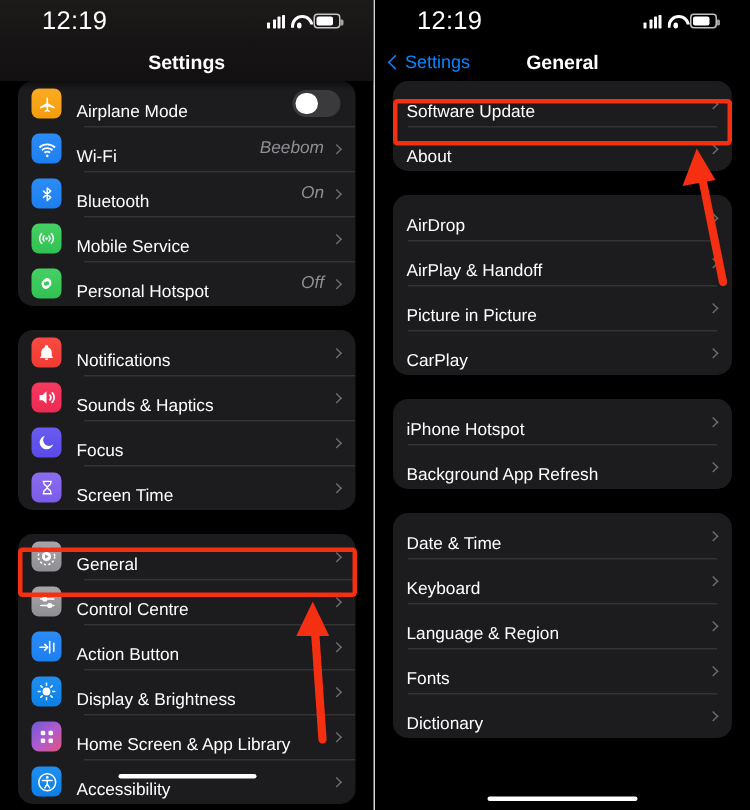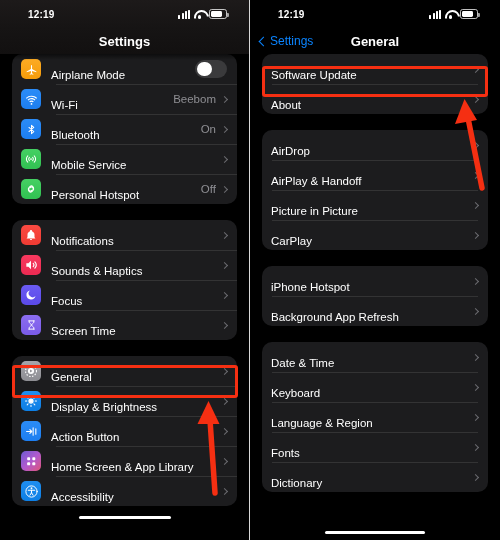--- a/index.html
+++ b/index.html
@@ -13,21 +13,21 @@
   .phone { width:250px; height:540px; position:relative; background:#000; overflow:hidden; }
   .phone.left  { border-right:1px solid #d8d8d8; }
 
   
   .statusbar {
     height:28px; display:flex; align-items:center;
     justify-content:space-between; padding:0 22px 0 28px;
     position:relative; z-index:5;
   }
   .phone.left .statusbar { background:linear-gradient(180deg,#1d1a1a 0%,#161414 100%); }
-  .sb-time { color:#fff; font-size:10px; font-weight:bold; letter-spacing:.2px; }
+  .sb-time { color:#fff; font-size:17px; font-weight:normal; letter-spacing:.2px; }
   .sb-right { display:flex; align-items:center; gap:4px; }
   .bars { display:flex; align-items:flex-end; gap:1.2px; height:9px; }
   .bars i { width:2px; background:#fff; border-radius:.5px; display:block; }
   .bars i:nth-child(1){height:3.5px;} .bars i:nth-child(2){height:5.5px;}
   .bars i:nth-child(3){height:7.5px;} .bars i:nth-child(4){height:9px;}
   .wifi { width:11px; height:9px; position:relative; }
   .wifi::after {
     content:""; position:absolute; left:0; top:0; width:11px; height:11px;
     border:2px solid #fff; border-radius:50%;
     clip-path:polygon(0 0,100% 0,100% 46%,50% 46%,50% 60%,0 60%);
@@ -68,21 +68,21 @@
          position:relative; cursor:pointer; }
   .row + .row::before {
     content:""; position:absolute; left:44px; right:0; top:0; height:.6px;
     background:rgba(255,255,255,.10);
   }
   .group.noicon .row + .row::before { left:10px; right:10px; }
   .ico { width:20px; height:20px; border-radius:5px; flex:0 0 20px;
          margin-right:10px; display:flex; align-items:center;
          justify-content:center; color:#fff; font-size:11px; line-height:1; }
   .label { color:#fff; font-size:11.5px; flex:1; white-space:nowrap;margin-top:12px; }
-  .value { color:#8e8e93; font-size:11.5px; margin-right:6px; }
+  .value { color:#8e8e93; font-size:11.5px; margin-right:6px;font-style:italic; }
   .chev { width:5px; height:5px; border-top:1.3px solid #6b6b70;
           border-right:1.3px solid #6b6b70; transform:rotate(45deg); flex:0 0 5px; }
   .toggle { width:32px; height:18px; border-radius:9px; background:#3a3a3c;
             position:relative; flex:0 0 32px; cursor:pointer; }
   .toggle::after { content:""; position:absolute; top:1.7px; left:2px; width:14.5px;
                    height:14.5px; background:#fff; border-radius:50%; }
 
   
   .t-orange{background:linear-gradient(180deg,#fcab24,#f59c0a);}
   .t-blue  {background:linear-gradient(180deg,#2b8cf7,#1d7ef0);}
@@ -237,38 +237,49 @@
             <svg width="16" height="16" viewBox="0 0 24 24" fill="none" stroke="#fff" stroke-width="1.6">
                 <circle cx="12" cy="12" r="8.2" stroke-dasharray="2.2 2.2"></circle>
                 <circle cx="12" cy="12" r="4.6" fill="#fff" stroke="none"></circle>
                 <path d="M10.6 9.8l3.6 2.2-3.6 2.2z" fill="#8e8e93" stroke="none"></path>
               </svg>
           </span>
           <span class="label">General</span>
           <span class="chev"></span>
         </div>
         <div class="row">
-          <span class="ico t-cyan">
-            <svg width="14" height="14" viewBox="0 0 24 24" fill="none" stroke="#fff" stroke-width="1.8" stroke-linecap="round">
-                <circle cx="12" cy="12" r="3.6" fill="#fff"></circle>
-                <path d="M12 2.6v2.2M12 19.2v2.2M2.6 12h2.2M19.2 12h2.2M5.4 5.4l1.6 1.6M17 17l1.6 1.6M18.6 5.4L17 7M7 17l-1.6 1.6"></path>
-              </svg>
-          </span>
-          <span class="label">Display &amp; Brightness</span>
+          <span class="ico t-gray">
+            <svg width="13" height="13" viewBox="0 0 24 24" fill="none" stroke="#fff" stroke-width="2" stroke-linecap="round">
+                <path d="M4 8h16M4 16h16"></path>
+                <circle cx="9" cy="8" r="2.2" fill="#fff"></circle>
+                <circle cx="15" cy="16" r="2.2" fill="#fff"></circle>
+              </svg>
+          </span>
+          <span class="label">Control Centre</span>
           <span class="chev"></span>
         </div>
         <div class="row">
           <span class="ico t-blue">
             <svg width="13" height="13" viewBox="0 0 24 24" fill="none" stroke="#fff" stroke-width="2" stroke-linecap="round" stroke-linejoin="round">
                 <path d="M3 12h9"></path>
                 <path d="M9 8.5l3.5 3.5L9 15.5"></path>
                 <path d="M15 5v14M20 7v10"></path>
               </svg>
           </span>
           <span class="label">Action Button</span>
+          <span class="chev"></span>
+        </div>
+        <div class="row">
+          <span class="ico t-cyan">
+            <svg width="14" height="14" viewBox="0 0 24 24" fill="none" stroke="#fff" stroke-width="1.8" stroke-linecap="round">
+                <circle cx="12" cy="12" r="3.6" fill="#fff"></circle>
+                <path d="M12 2.6v2.2M12 19.2v2.2M2.6 12h2.2M19.2 12h2.2M5.4 5.4l1.6 1.6M17 17l1.6 1.6M18.6 5.4L17 7M7 17l-1.6 1.6"></path>
+              </svg>
+          </span>
+          <span class="label">Display &amp; Brightness</span>
           <span class="chev"></span>
         </div>
         <div class="row">
           <span class="ico t-multi">
             <svg width="13" height="13" viewBox="0 0 24 24">
                 <g fill="#fff">
                   <rect x="4" y="4" width="5.5" height="5.5" rx="1.6"></rect>
                   <rect x="13.5" y="4" width="5.5" height="5.5" rx="1.6"></rect>
                   <rect x="4" y="13.5" width="5.5" height="5.5" rx="1.6"></rect>
                   <rect x="13.5" y="13.5" width="5.5" height="5.5" rx="1.6"></rect>

